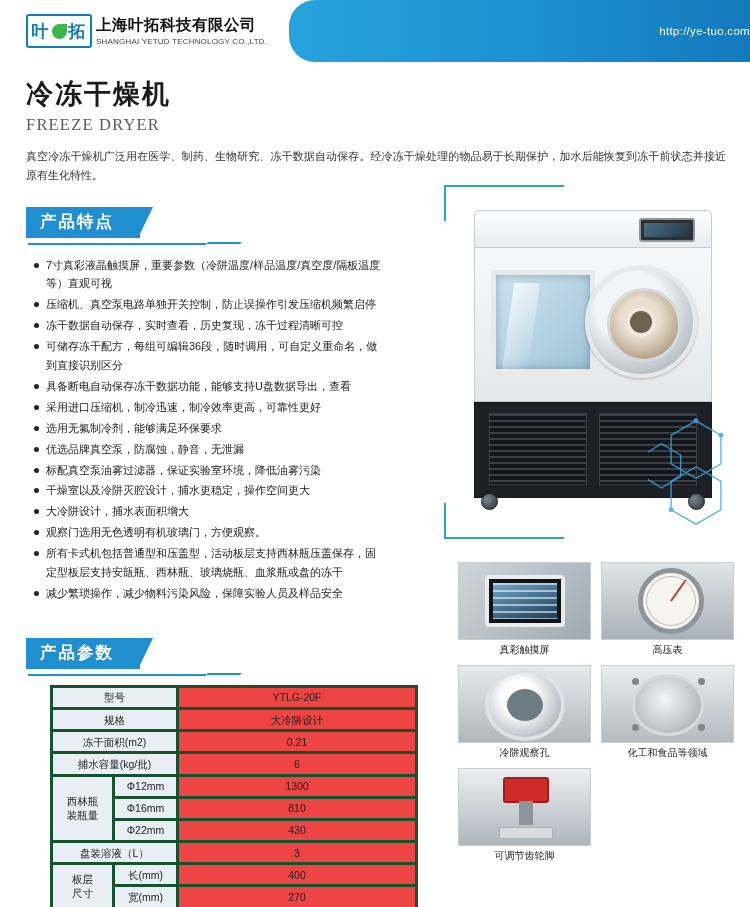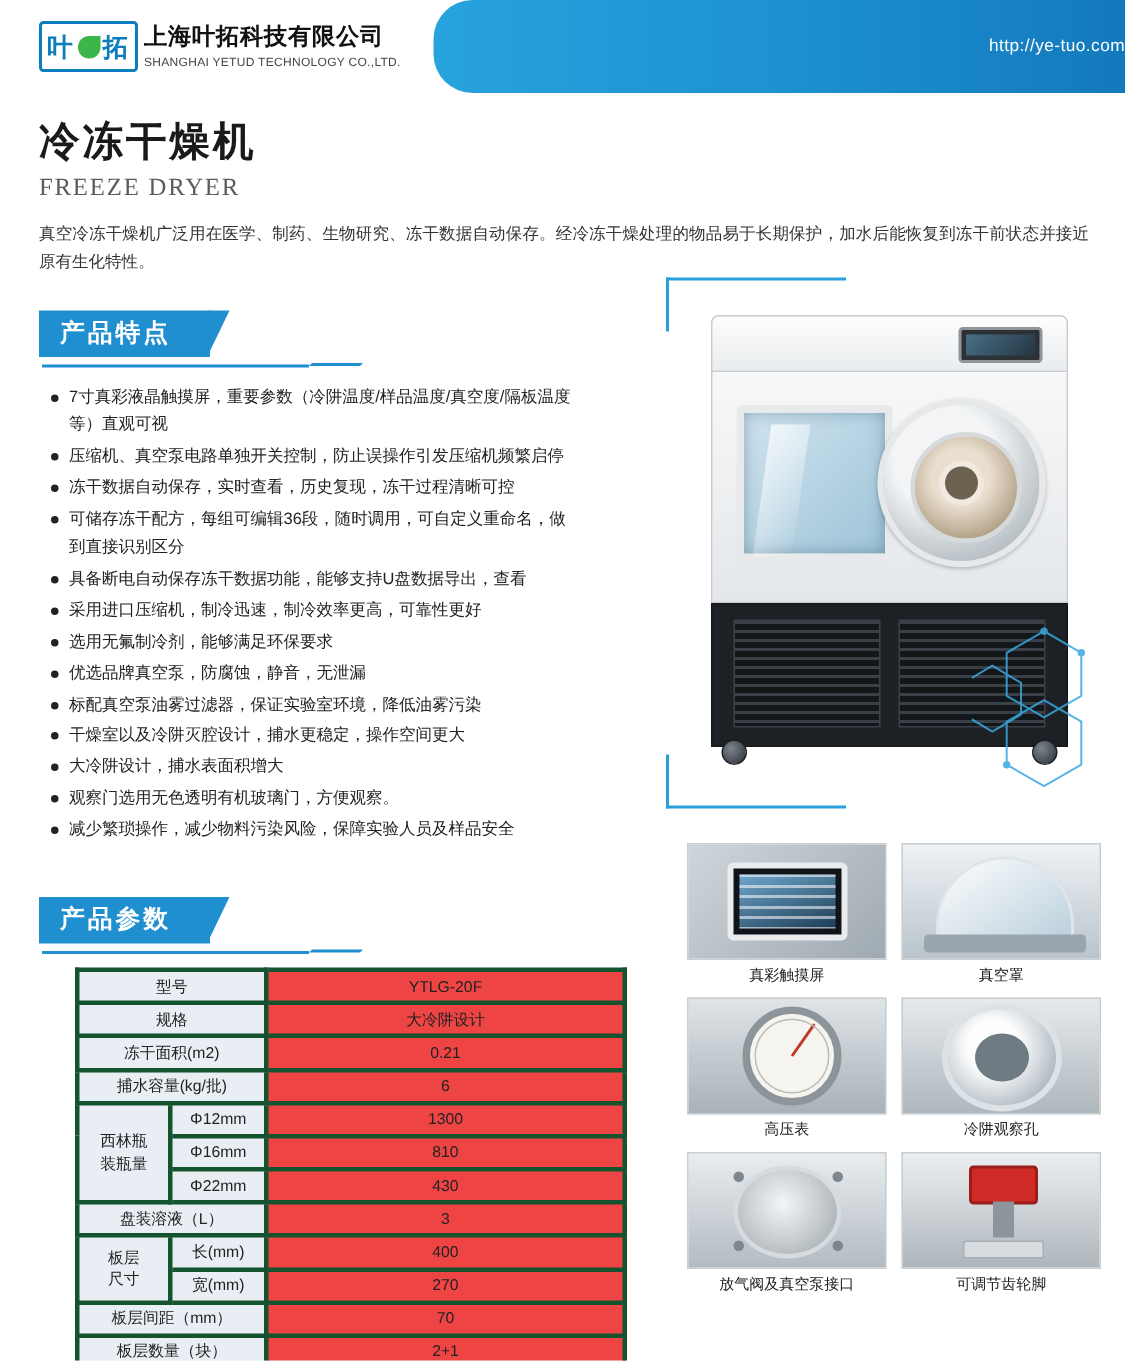--- a/index.html
+++ b/index.html
@@ -419,20 +419,21 @@
   <li>冻干数据自动保存，实时查看，历史复现，冻干过程清晰可控</li>
   <li>可储存冻干配方，每组可编辑36段，随时调用，可自定义重命名，做到直接识别区分</li>
   <li>具备断电自动保存冻干数据功能，能够支持U盘数据导出，查看</li>
   <li>采用进口压缩机，制冷迅速，制冷效率更高，可靠性更好</li>
   <li>选用无氟制冷剂，能够满足环保要求</li>
   <li>优选品牌真空泵，防腐蚀，静音，无泄漏</li>
   <li>标配真空泵油雾过滤器，保证实验室环境，降低油雾污染</li>
   <li>干燥室以及冷阱灭腔设计，捕水更稳定，操作空间更大</li>
   <li>大冷阱设计，捕水表面积增大</li>
   <li>观察门选用无色透明有机玻璃门，方便观察。</li>
+  <li>所有卡式机包括普通型和压盖型，活动板层支持西林瓶压盖保存，固定型板层支持安瓿瓶、西林瓶、玻璃烧瓶、血浆瓶或盘的冻干</li>
   <li>减少繁琐操作，减少物料污染风险，保障实验人员及样品安全</li>
 </ul>
 
 
 <div class="machine-area">
   <div class="deco-corner" style="left:24px; top:0; width:120px; height:1px;"></div>
   <div class="deco-corner" style="left:24px; top:0; width:1px; height:36px;"></div>
   <div class="deco-corner" style="left:24px; bottom:6px; width:120px; height:1px;"></div>
   <div class="deco-corner" style="left:24px; bottom:6px; width:1px; height:36px;"></div>
 
@@ -540,29 +541,20 @@
   <div class="photo-cell">
     <div class="photo-box">
       <div class="art-touch">
         <div class="scr"></div>
           <div class="rows"></div>
       </div>
     </div>
     <div class="photo-cap">真彩触摸屏</div>
   </div>
 
-  <div class="photo-cell">
-    <div class="photo-box">
-      <div class="art-hood">
-        <div class="dome"></div>
-          <div class="base"></div>
-      </div>
-    </div>
-    <div class="photo-cap">真空罩</div>
-  </div>
 
   <div class="photo-cell">
     <div class="photo-box">
       <div class="art-gauge">
         <div class="face"></div>
           <div class="ring"></div>
       </div>
     </div>
     <div class="photo-cap">高压表</div>
   </div>
@@ -580,21 +572,21 @@
   <div class="photo-cell">
     <div class="photo-box">
       <div class="art-valve">
         <div class="plate"></div>
         <div class="bolt" style="left:30px;top:12px"></div>
         <div class="bolt" style="left:96px;top:12px"></div>
         <div class="bolt" style="left:30px;top:58px"></div>
         <div class="bolt" style="left:96px;top:58px"></div>
       </div>
     </div>
-    <div class="photo-cap">放气阀及真空泵接口</div>
+    <div class="photo-cap">化工和食品等领域</div>
   </div>
 
   <div class="photo-cell">
     <div class="photo-box">
       <div class="art-foot">
         <div class="cap"></div>
           <div class="stem"></div>
           <div class="base2"></div>
       </div>
     </div>

